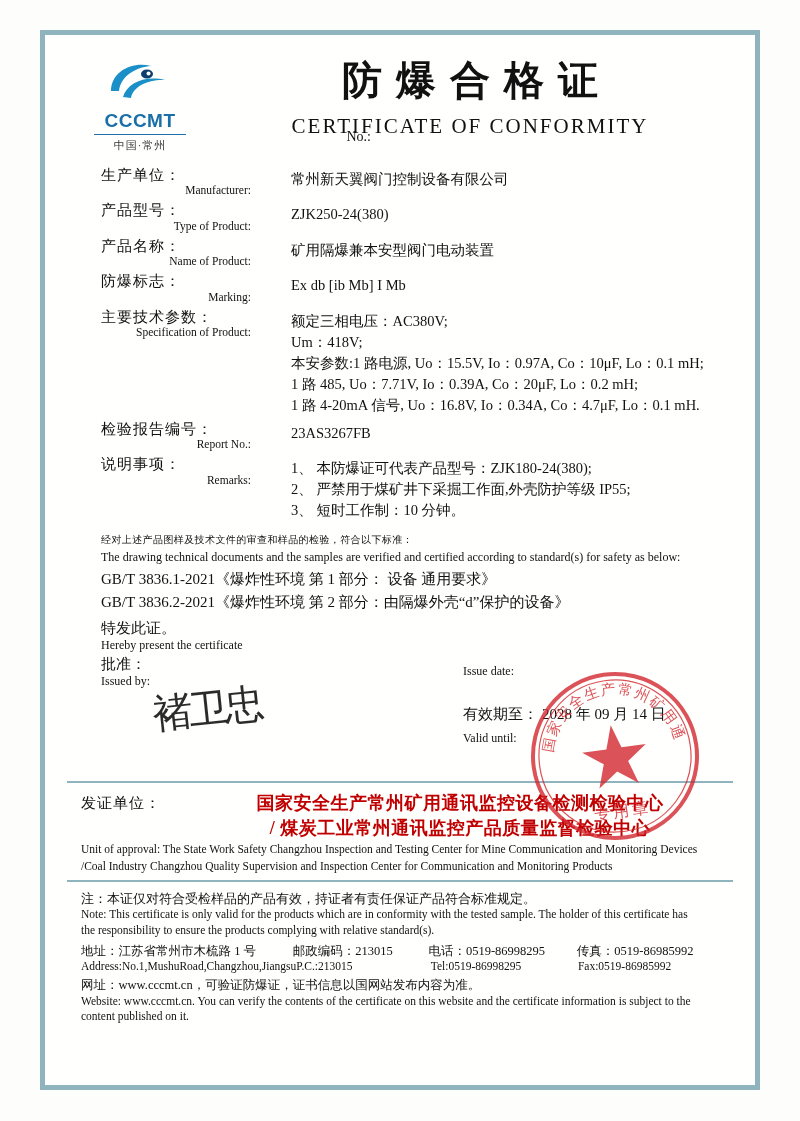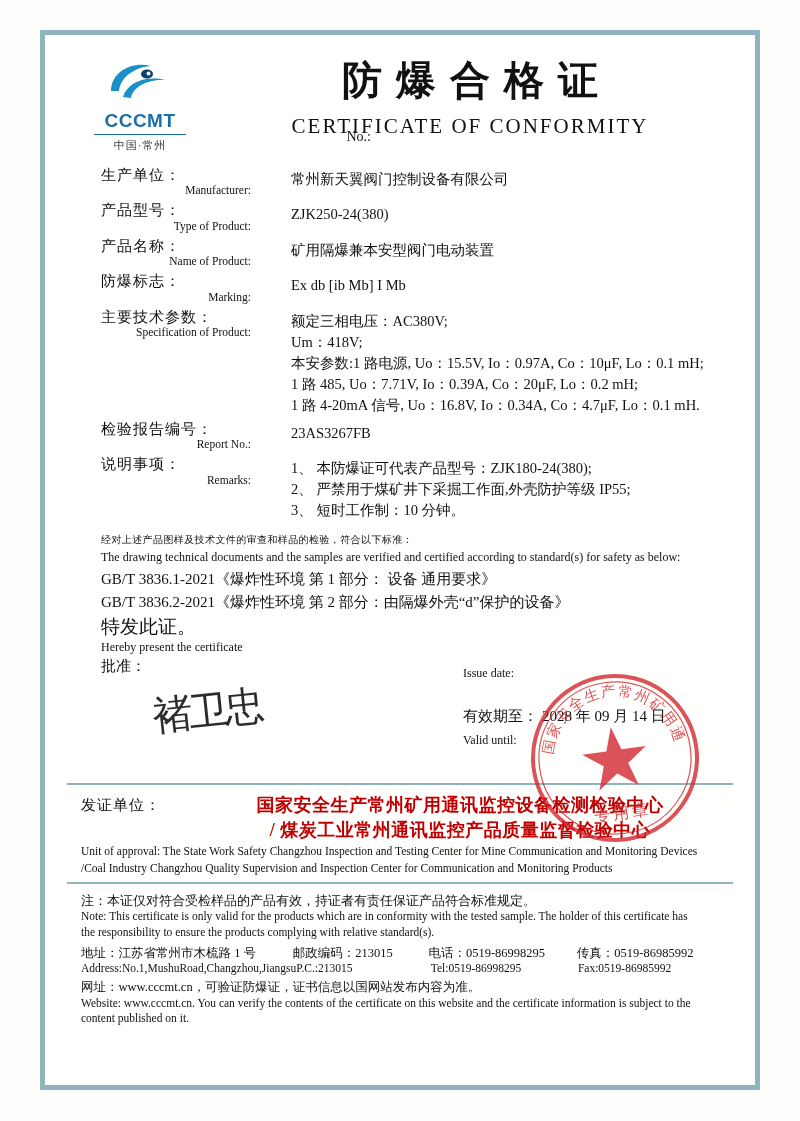--- a/index.html
+++ b/index.html
@@ -162,21 +162,21 @@
   }
   .std-en {
     font-size: 12px;
     margin-top: 3px;
     margin-bottom: 3px;
   }
   .std-item {
     font-size: 15px;
     line-height: 1.5;
   }
-  .hereby-cn { font-size: 19px; margin-top: 1px; }
+  .hereby-cn { font-size: 15px; margin-top: 6px; }
   .hereby-en { font-size: 12px; }
 
   
   .sigblock {
     position: relative;
     height: 120px;
     margin-top: 2px;
     padding-left: 38px;
   }
   .approve {
@@ -398,20 +398,21 @@
         <div class="std-en">The drawing technical documents and the samples are verified and certified according to standard(s) for safety as below:</div>
         <div class="std-item">GB/T 3836.1-2021《爆炸性环境  第 1 部分：  设备  通用要求》</div>
         <div class="std-item">GB/T 3836.2-2021《爆炸性环境  第 2 部分：由隔爆外壳“d”保护的设备》</div>
         <div class="hereby-cn">特发此证。</div>
         <div class="hereby-en">Hereby present the certificate</div>
       </div>
 
       <div class="sigblock">
         <div class="approve">
           <div class="cn">批准：</div>
+          <div class="en">Issued by:</div>
         </div>
         <div class="signature">褚卫忠</div>
 
         <div class="dates">
           <div class="drow">
             <span class="en">Issue  date:</span>
           </div>
           <div class="drow d2">
             <span class="cn">有效期至：</span><span class="dv">2028 年 09 月 14 日</span>
           </div>

